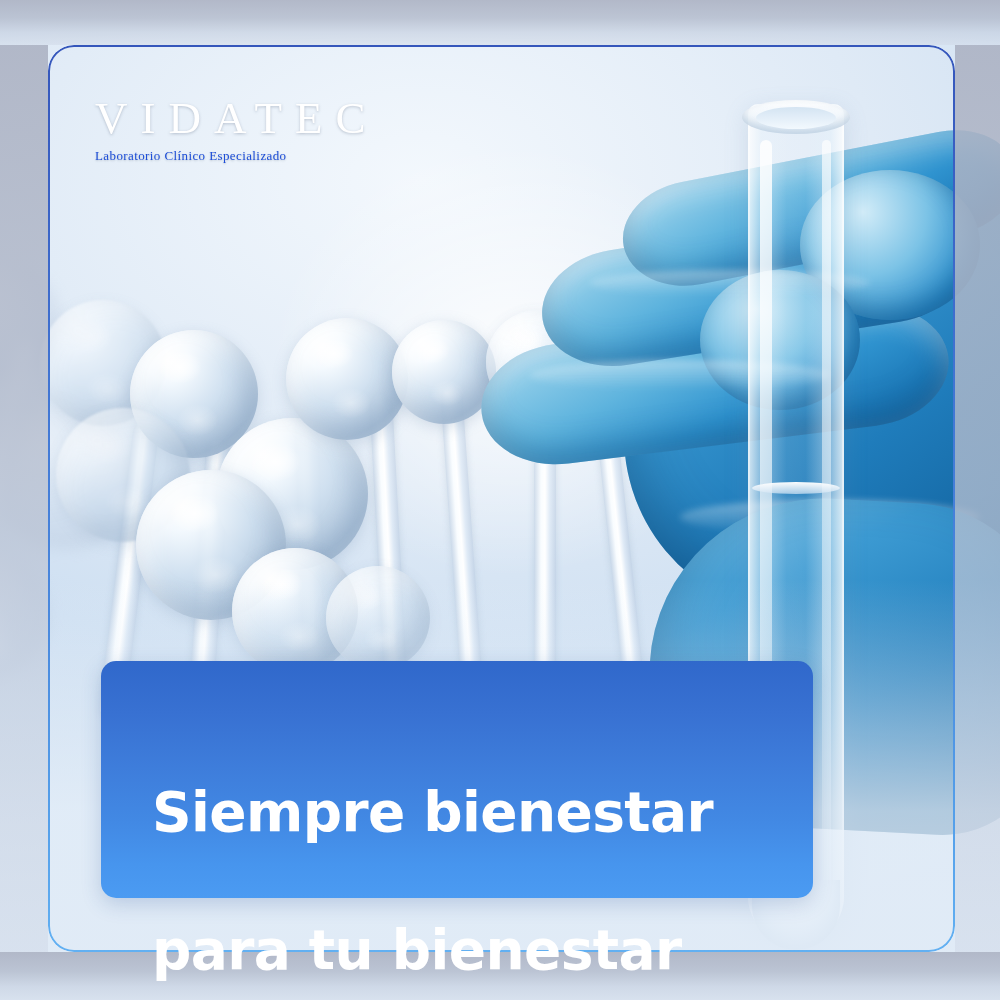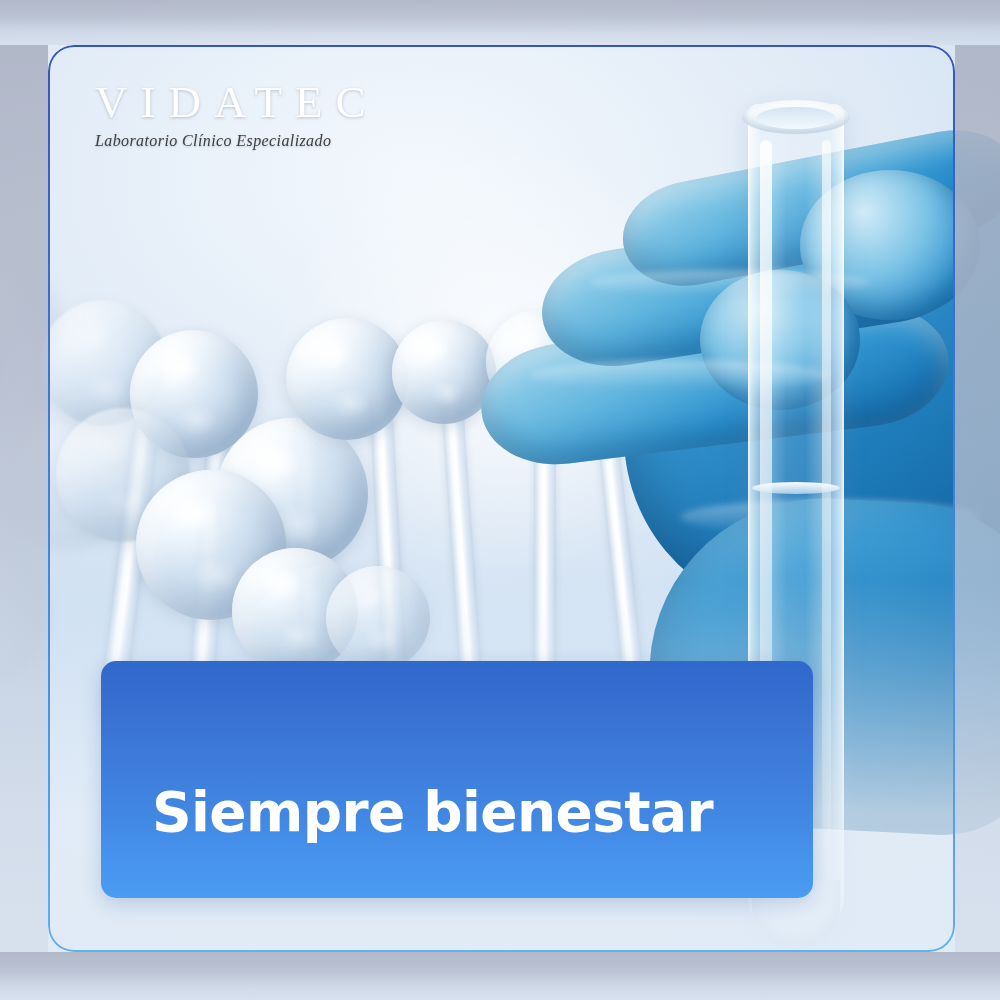--- a/index.html
+++ b/index.html
@@ -160,39 +160,38 @@
     background:
       linear-gradient(180deg,#3556bb 0%,#3a63c6 18%,#4279d6 42%,#4a8bdf 66%,#55a0ea 86%,#62b0f2 100%) border-box;
     -webkit-mask:linear-gradient(#000 0 0) padding-box, linear-gradient(#000 0 0);
     -webkit-mask-composite:xor;
     mask:linear-gradient(#000 0 0) padding-box, linear-gradient(#000 0 0);
     mask-composite:exclude;
     pointer-events:none;
   }
 
   
-  .logo{position:absolute;left:95px;top:80px;}
+  .logo{position:absolute;left:95px;top:96px;}
   .logo-word{
     font-family:"Liberation Serif", serif;
     font-size:45px;
     letter-spacing:13px;
     color:#ffffff;
     line-height:1;
     text-shadow:0 1px 3px rgba(80,95,120,.35);
     white-space:nowrap;
   }
   .logo-sub{
     font-family:"Liberation Serif", serif;
-    font-size:16px;
+    font-size:13px;
     letter-spacing:.4px;
-    color:#404040;
+    color:#1d4ed8;
     margin-top:7px;
     white-space:nowrap;
     text-shadow:0 1px 2px rgba(80,95,120,.3);
-    font-style:italic;
   }
 
   
   .banner{
     position:absolute;left:101px;top:661px;width:712px;height:237px;
     border-radius:15px;
     background:linear-gradient(180deg,#3068cb 0%,#3871d2 22%,#3e7ddb 45%,#4289e4 68%,#4795ee 86%,#4b9bf2 100%);
     box-shadow:0 6px 20px rgba(40,80,150,.22);
   }
   .banner-text{
@@ -284,16 +283,17 @@
   <div class="frame"></div>
 
   <div class="logo">
     <div class="logo-word">VIDATEC</div>
     <div class="logo-sub">Laboratorio Clínico Especializado</div>
   </div>
 
   <div class="banner">
     <div class="banner-text">
       <span class="banner-line l1">Siempre bienestar</span>
+      <span class="banner-line l2">para tu bienestar</span>
     </div>
   </div>
 
 </div>
 
 </body></html>

